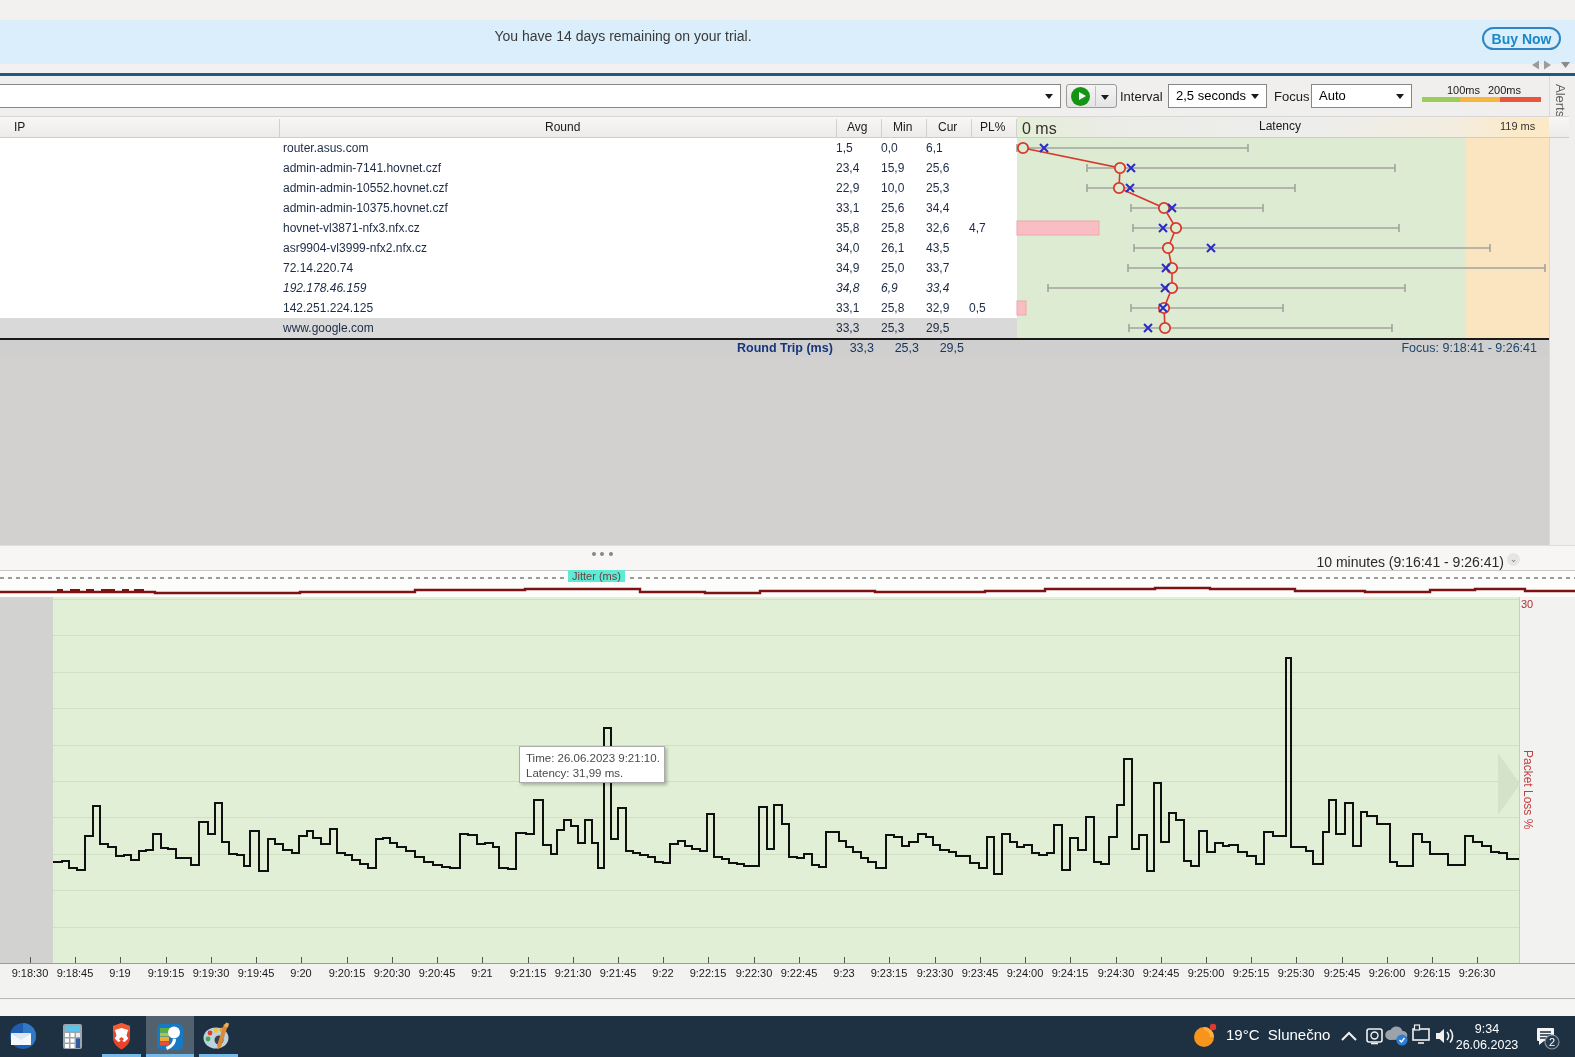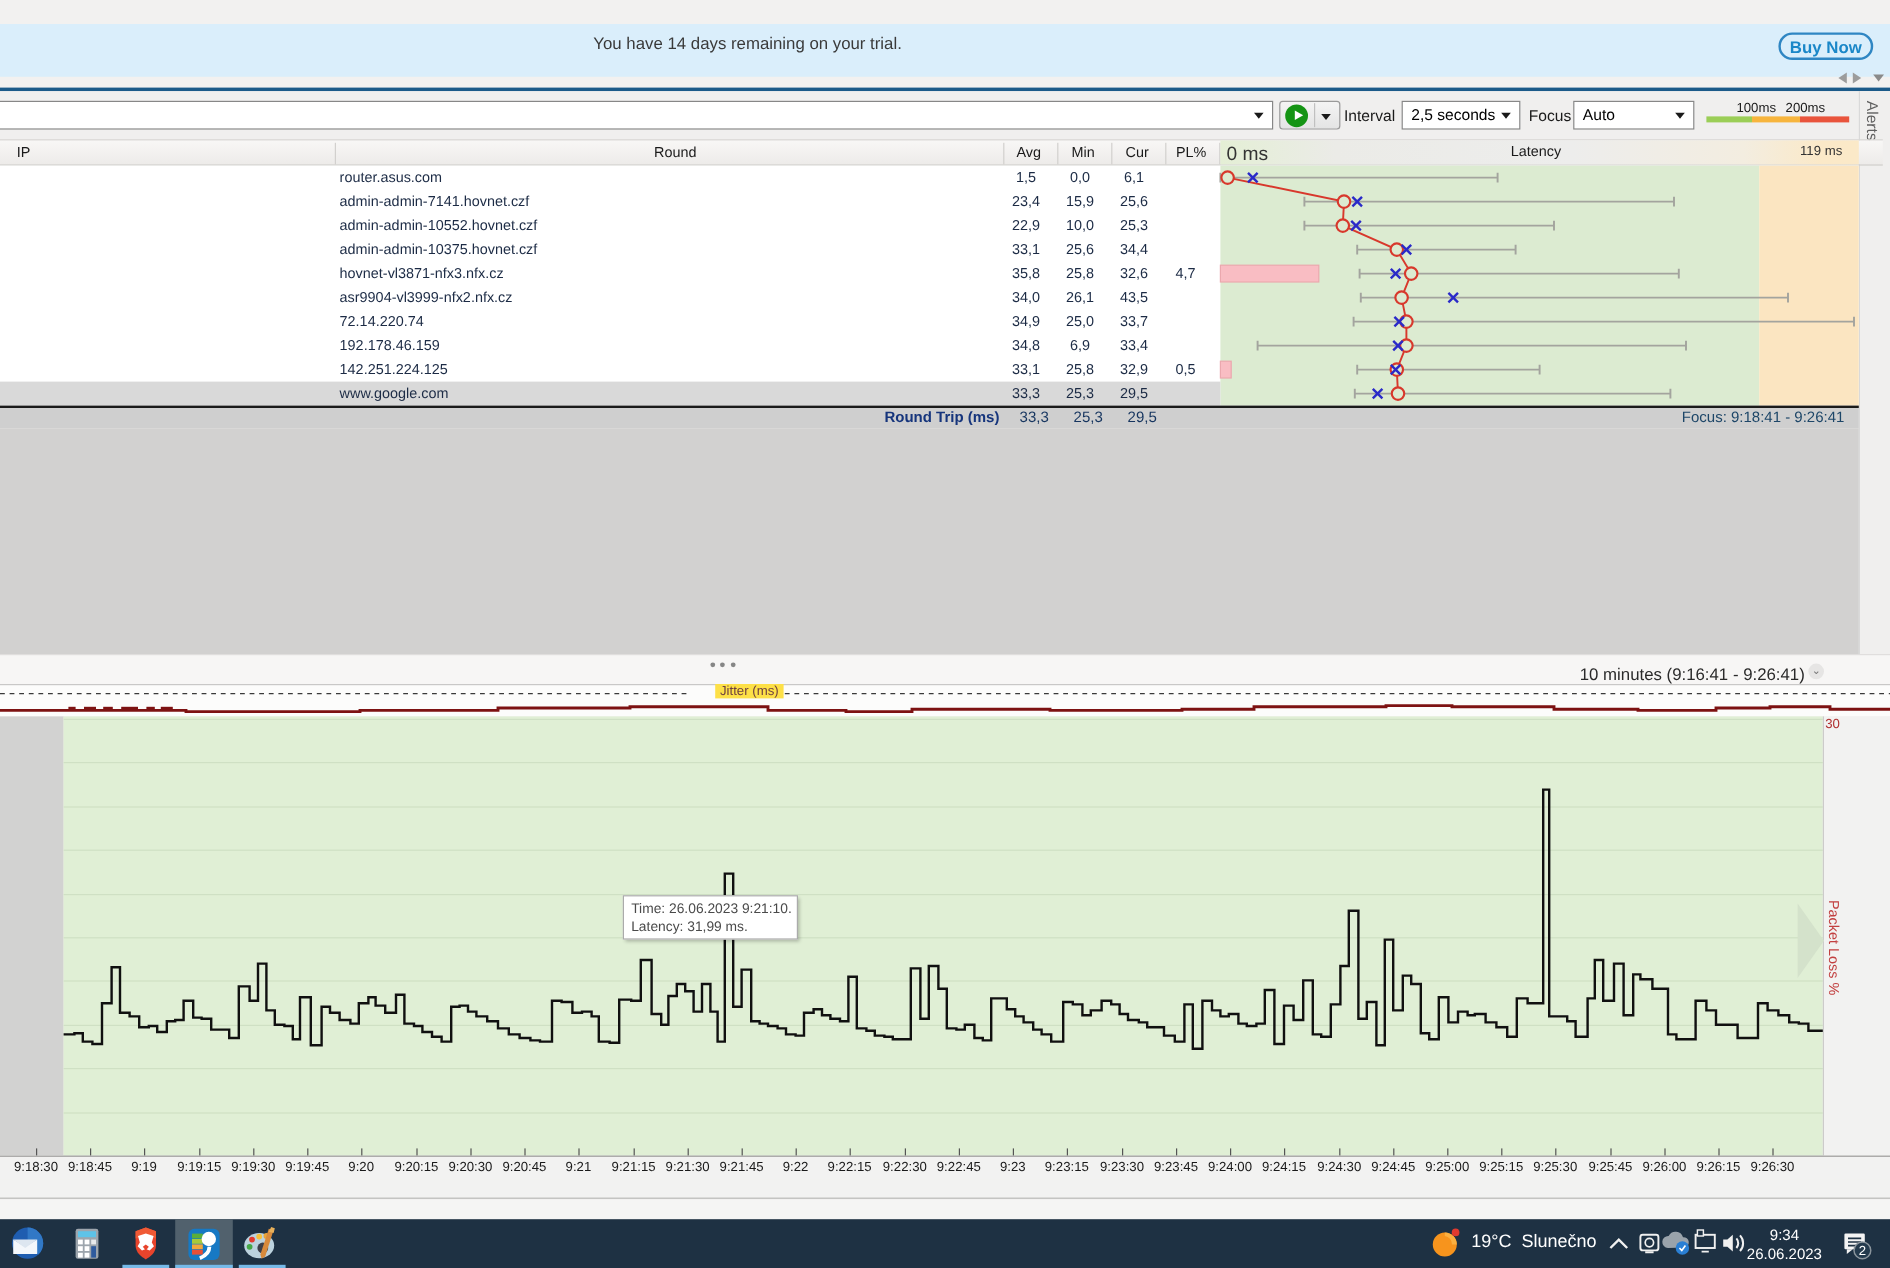--- a/index.html
+++ b/index.html
@@ -28,35 +28,35 @@
 
 #thead{position:absolute;left:0;top:116px;width:1569px;height:22px;background:linear-gradient(#f8f7f6,#edebe9);border-top:1px solid #d9d7d5;border-bottom:1px solid #cfcdcb;font-size:12px;color:#1a1a1a}
 #thead .sep{position:absolute;top:2px;width:1px;height:18px;background:#d2d0ce}
 #latwedge{position:absolute;left:1017px;top:117px;width:532px;height:20px;background:linear-gradient(90deg,#e4efd5 0%,#ebebe7 18%,#ededec 55%,#f3ede0 82%,#fbe9c8 94%)}
 
 #tbody{position:absolute;left:0;top:138px;width:1549px;height:200px;background:#fff}
 #latbg{position:absolute;left:1017px;top:138px;width:449px;height:200px;background:#dcebd1}
 #latbg2{position:absolute;left:1466px;top:138px;width:83px;height:200px;background:#fbe5c1}
 .trow{position:absolute;left:0;width:1017px;height:20px;font-size:12px;color:#1c2b45;line-height:20px}
 .trow .nm{position:absolute;left:283px}
-.trow .num{position:absolute;width:38px;text-align:center}
+.trow .num{position:absolute;width:38px;text-align:left}
 #blackline{position:absolute;left:0;top:338px;width:1549px;height:2px;background:#1a1a1a}
 #rtrow{position:absolute;left:0;top:340px;width:1549px;height:17px;background:#cfcfcf;font-size:12.5px;line-height:16px;color:#16355f}
 #rtrow b.lab{position:absolute;left:737px;font-weight:bold;color:#16357c}
 #rtrow .num{position:absolute;width:38px;text-align:right;font-weight:normal}
 #rtrow .focus{position:absolute;right:12px;color:#1d4668}
 
 #midgray{position:absolute;left:0;top:357px;width:1549px;height:188px;background:#d2d1d0}
 
 #splitter{position:absolute;left:0;top:545px;width:1575px;height:25px;background:#f7f6f5;border-top:1px solid #e0dedd}
 #tenmin{position:absolute;right:71px;top:8px;font-size:14px;color:#2a2a2a}
 #tenmin2{position:absolute;right:55px;top:7px;width:13px;height:13px;border-radius:50%;background:#e6e5e4;color:#777;font-size:9px;text-align:center;line-height:12px}
 
 #jitter{position:absolute;left:0;top:570px;width:1575px;height:27px;background:#fcfcfb;border-top:1px solid #c9c8c7}
-#jitlab{position:absolute;left:596px;top:570px;font-size:11px;color:#6e4040;background:#fde047;padding:0 4px}
+#jitlab{position:absolute;left:568px;top:570px;font-size:11px;color:#6e4040;background:#5eead4;padding:0 4px}
 
 #chart{position:absolute;left:0;top:597px;width:1575px;height:366px}
 #chart .leftcol{position:absolute;left:0;top:0;width:53px;height:366px;background:#d2d2d1}
 #chart .green{position:absolute;left:53px;top:0;width:1466px;height:366px;background:#e0efd5}
 #chart .rightcol{position:absolute;left:1519px;top:0;width:56px;height:366px;background:#f2f2f1;border-left:1px solid #cccbca}
 #thirty{position:absolute;left:1521px;top:598px;font-size:11px;color:#b03030}
 #ploss{position:absolute;left:1521px;top:750px;writing-mode:vertical-rl;font-size:12px;color:#c24040}
 #parrow{position:absolute;left:1498px;top:753px;width:0;height:0;border-top:31px solid transparent;border-bottom:31px solid transparent;border-left:22px solid #d4e2cb}
 
 #axis{position:absolute;left:0;top:963px;width:1575px;height:20px;background:#f2f2f1;border-top:1px solid #9c9b9a}
@@ -170,21 +170,21 @@
       <span class="num" style="left:836px">34,0</span>
       <span class="num" style="left:881px">26,1</span>
       <span class="num" style="left:926px">43,5</span>
     </div>
     <div class="trow" style="top:258px;">
       <span class="nm">72.14.220.74</span>
       <span class="num" style="left:836px">34,9</span>
       <span class="num" style="left:881px">25,0</span>
       <span class="num" style="left:926px">33,7</span>
     </div>
-    <div class="trow" style="top:278px;">
+    <div class="trow" style="top:278px;font-style:italic;">
       <span class="nm">192.178.46.159</span>
       <span class="num" style="left:836px">34,8</span>
       <span class="num" style="left:881px">6,9</span>
       <span class="num" style="left:926px">33,4</span>
     </div>
     <div class="trow" style="top:298px;">
       <span class="nm">142.251.224.125</span>
       <span class="num" style="left:836px">33,1</span>
       <span class="num" style="left:881px">25,8</span>
       <span class="num" style="left:926px">32,9</span>

